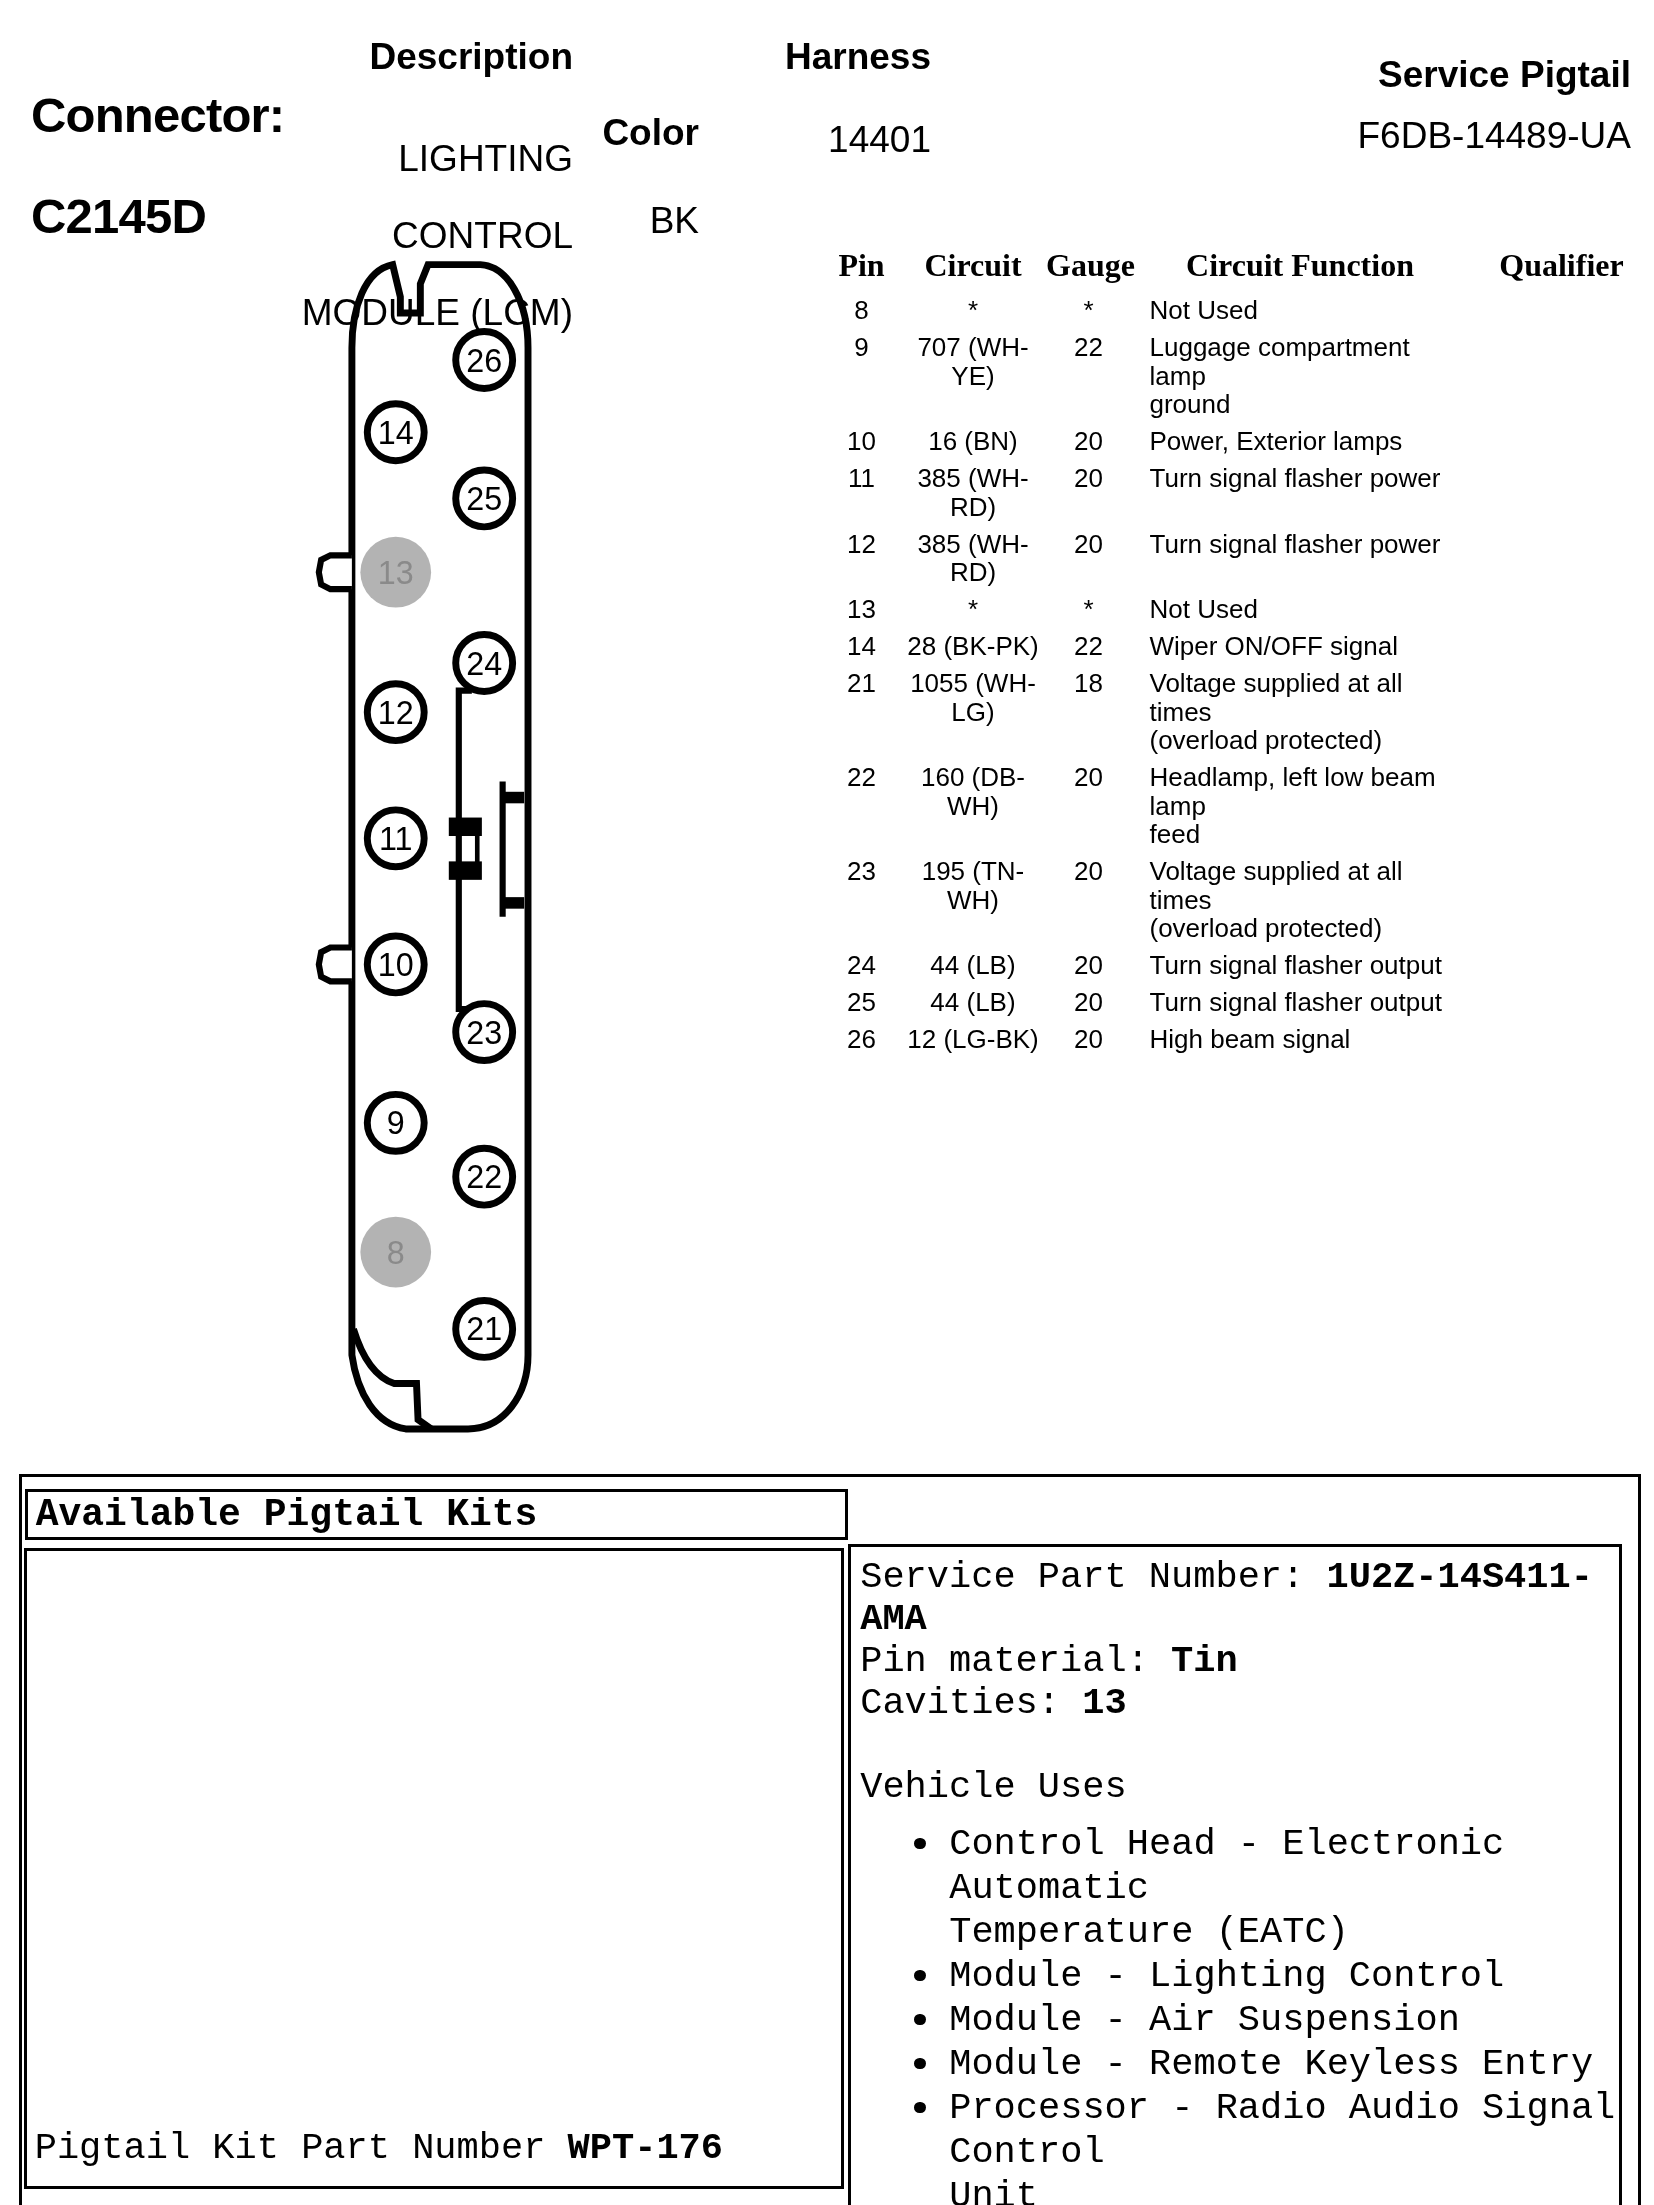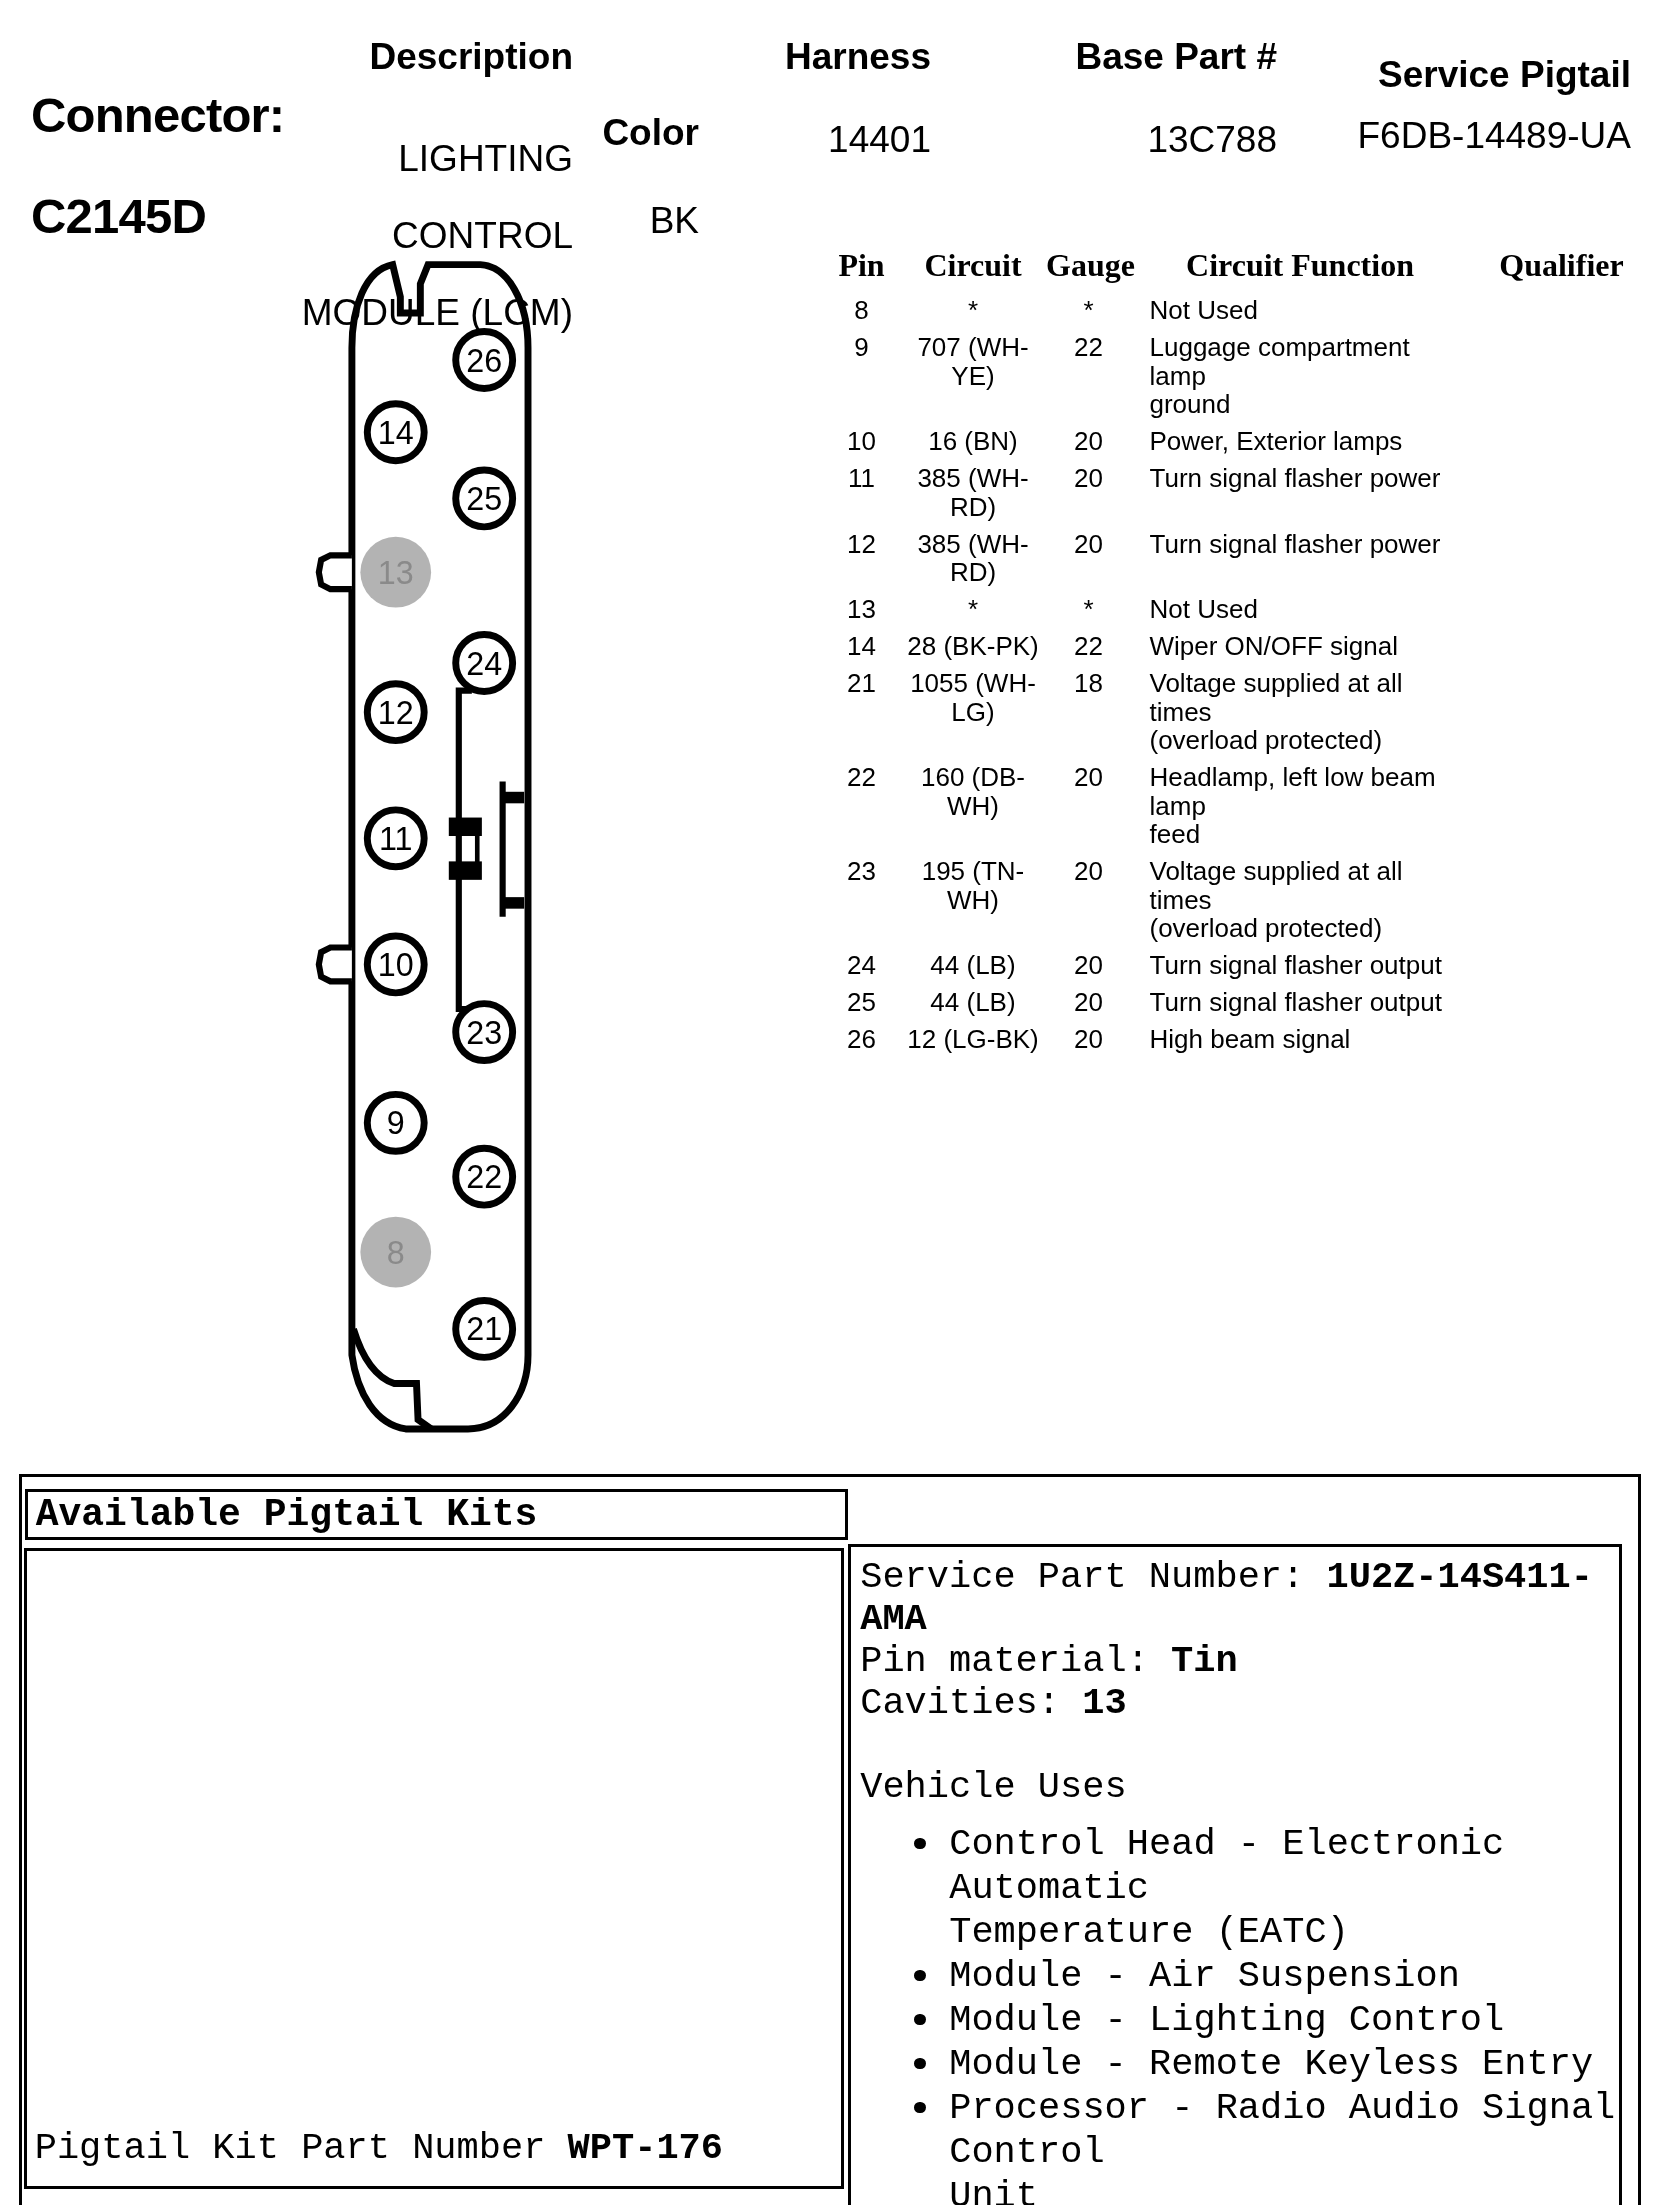--- a/index.html
+++ b/index.html
@@ -66,24 +66,20 @@
   <div class="abs hdr-col" style="left:584px;top:114px;width:115px;">
     <div class="hdr-label">Color</div>
     <div class="hdr-value" style="margin-top:51px;">BK</div>
   </div>
 
   <div class="abs hdr-col" style="left:777px;top:38px;width:154px;">
     <div class="hdr-label">Harness</div>
     <div class="hdr-value" style="margin-top:46px;">14401</div>
   </div>
 
-  <div class="abs hdr-col" style="left:1069px;top:38px;width:208px;">
-    <div class="hdr-label">Base Part #</div>
-    <div class="hdr-value" style="margin-top:46px;">13C788</div>
-  </div>
 
   <div class="abs hdr-col" style="left:1346px;top:56px;width:285px;">
     <div class="hdr-label">Service Pigtail</div>
     <div class="hdr-value" style="margin-top:24px;">F6DB-14489-UA</div>
   </div>
 
   <svg id="connector-svg" width="235" height="1192" viewBox="395 325 305 1550">
 
     <path d="M 510 344 L 520 386 L 520 407 L 546 407 L 546 369 L 556 344
              L 624 344 C 660 346 686 392 686 452
@@ -288,22 +284,22 @@
     <div id="detail-lines">
         <div class="detail-line"><span>Service Part Number: </span><span class="bold">1U2Z-14S411-AMA</span></div>
         <div class="detail-line"><span>Pin material: </span><span class="bold">Tin</span></div>
         <div class="detail-line"><span>Cavities: </span><span class="bold">13</span></div>
       </div>
     <div class="blank-line"></div>
     <div id="vehicle-uses-title">Vehicle Uses</div>
     <ul id="uses-list">
         <li>Control Head - Electronic Automatic
 Temperature (EATC)</li>
+        <li>Module - Lighting Control</li>
         <li>Module - Air Suspension</li>
-        <li>Module - Lighting Control</li>
         <li>Module - Remote Keyless Entry</li>
         <li>Processor - Radio Audio Signal Control
 Unit</li>
       </ul>
   </div>
 
 </div>
 
 
 </body></html>

